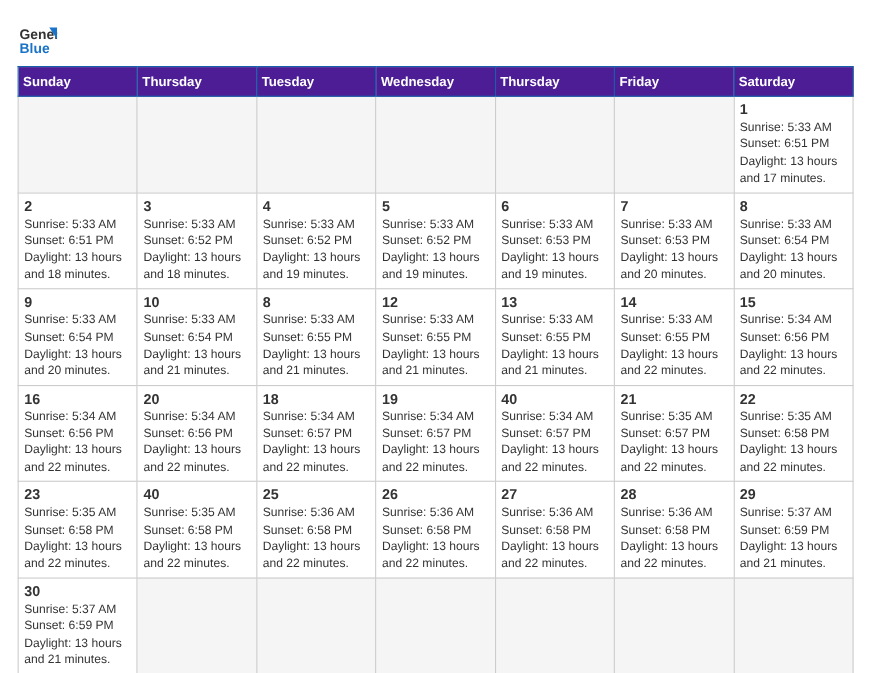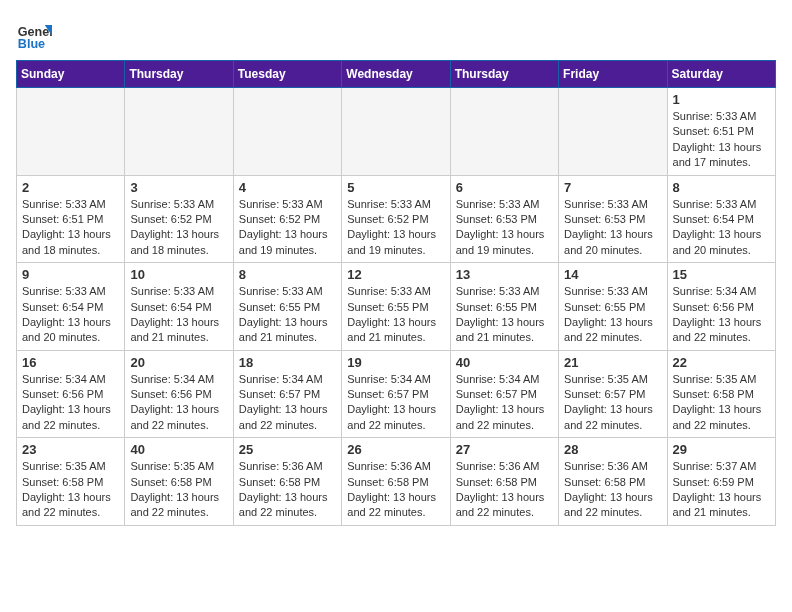--- a/index.html
+++ b/index.html
@@ -284,14 +284,28 @@
 Sunset: 6:58 PM
 Daylight: 13 hours and 22 minutes.</div>
         </td>
         <td>
           <span class="day-num">29</span>
           <div class="day-info" style="white-space: pre-line;">Sunrise: 5:37 AM
 Sunset: 6:59 PM
 Daylight: 13 hours and 21 minutes.</div>
         </td>
       </tr>
+      <tr>
+        <td>
+          <span class="day-num">30</span>
+          <div class="day-info" style="white-space: pre-line;">Sunrise: 5:37 AM
+Sunset: 6:59 PM
+Daylight: 13 hours and 21 minutes.</div>
+        </td>
+        <td class="empty"></td>
+        <td class="empty"></td>
+        <td class="empty"></td>
+        <td class="empty"></td>
+        <td class="empty"></td>
+        <td class="empty"></td>
+      </tr>
     </tbody>
 </table>
 
 </body></html>

